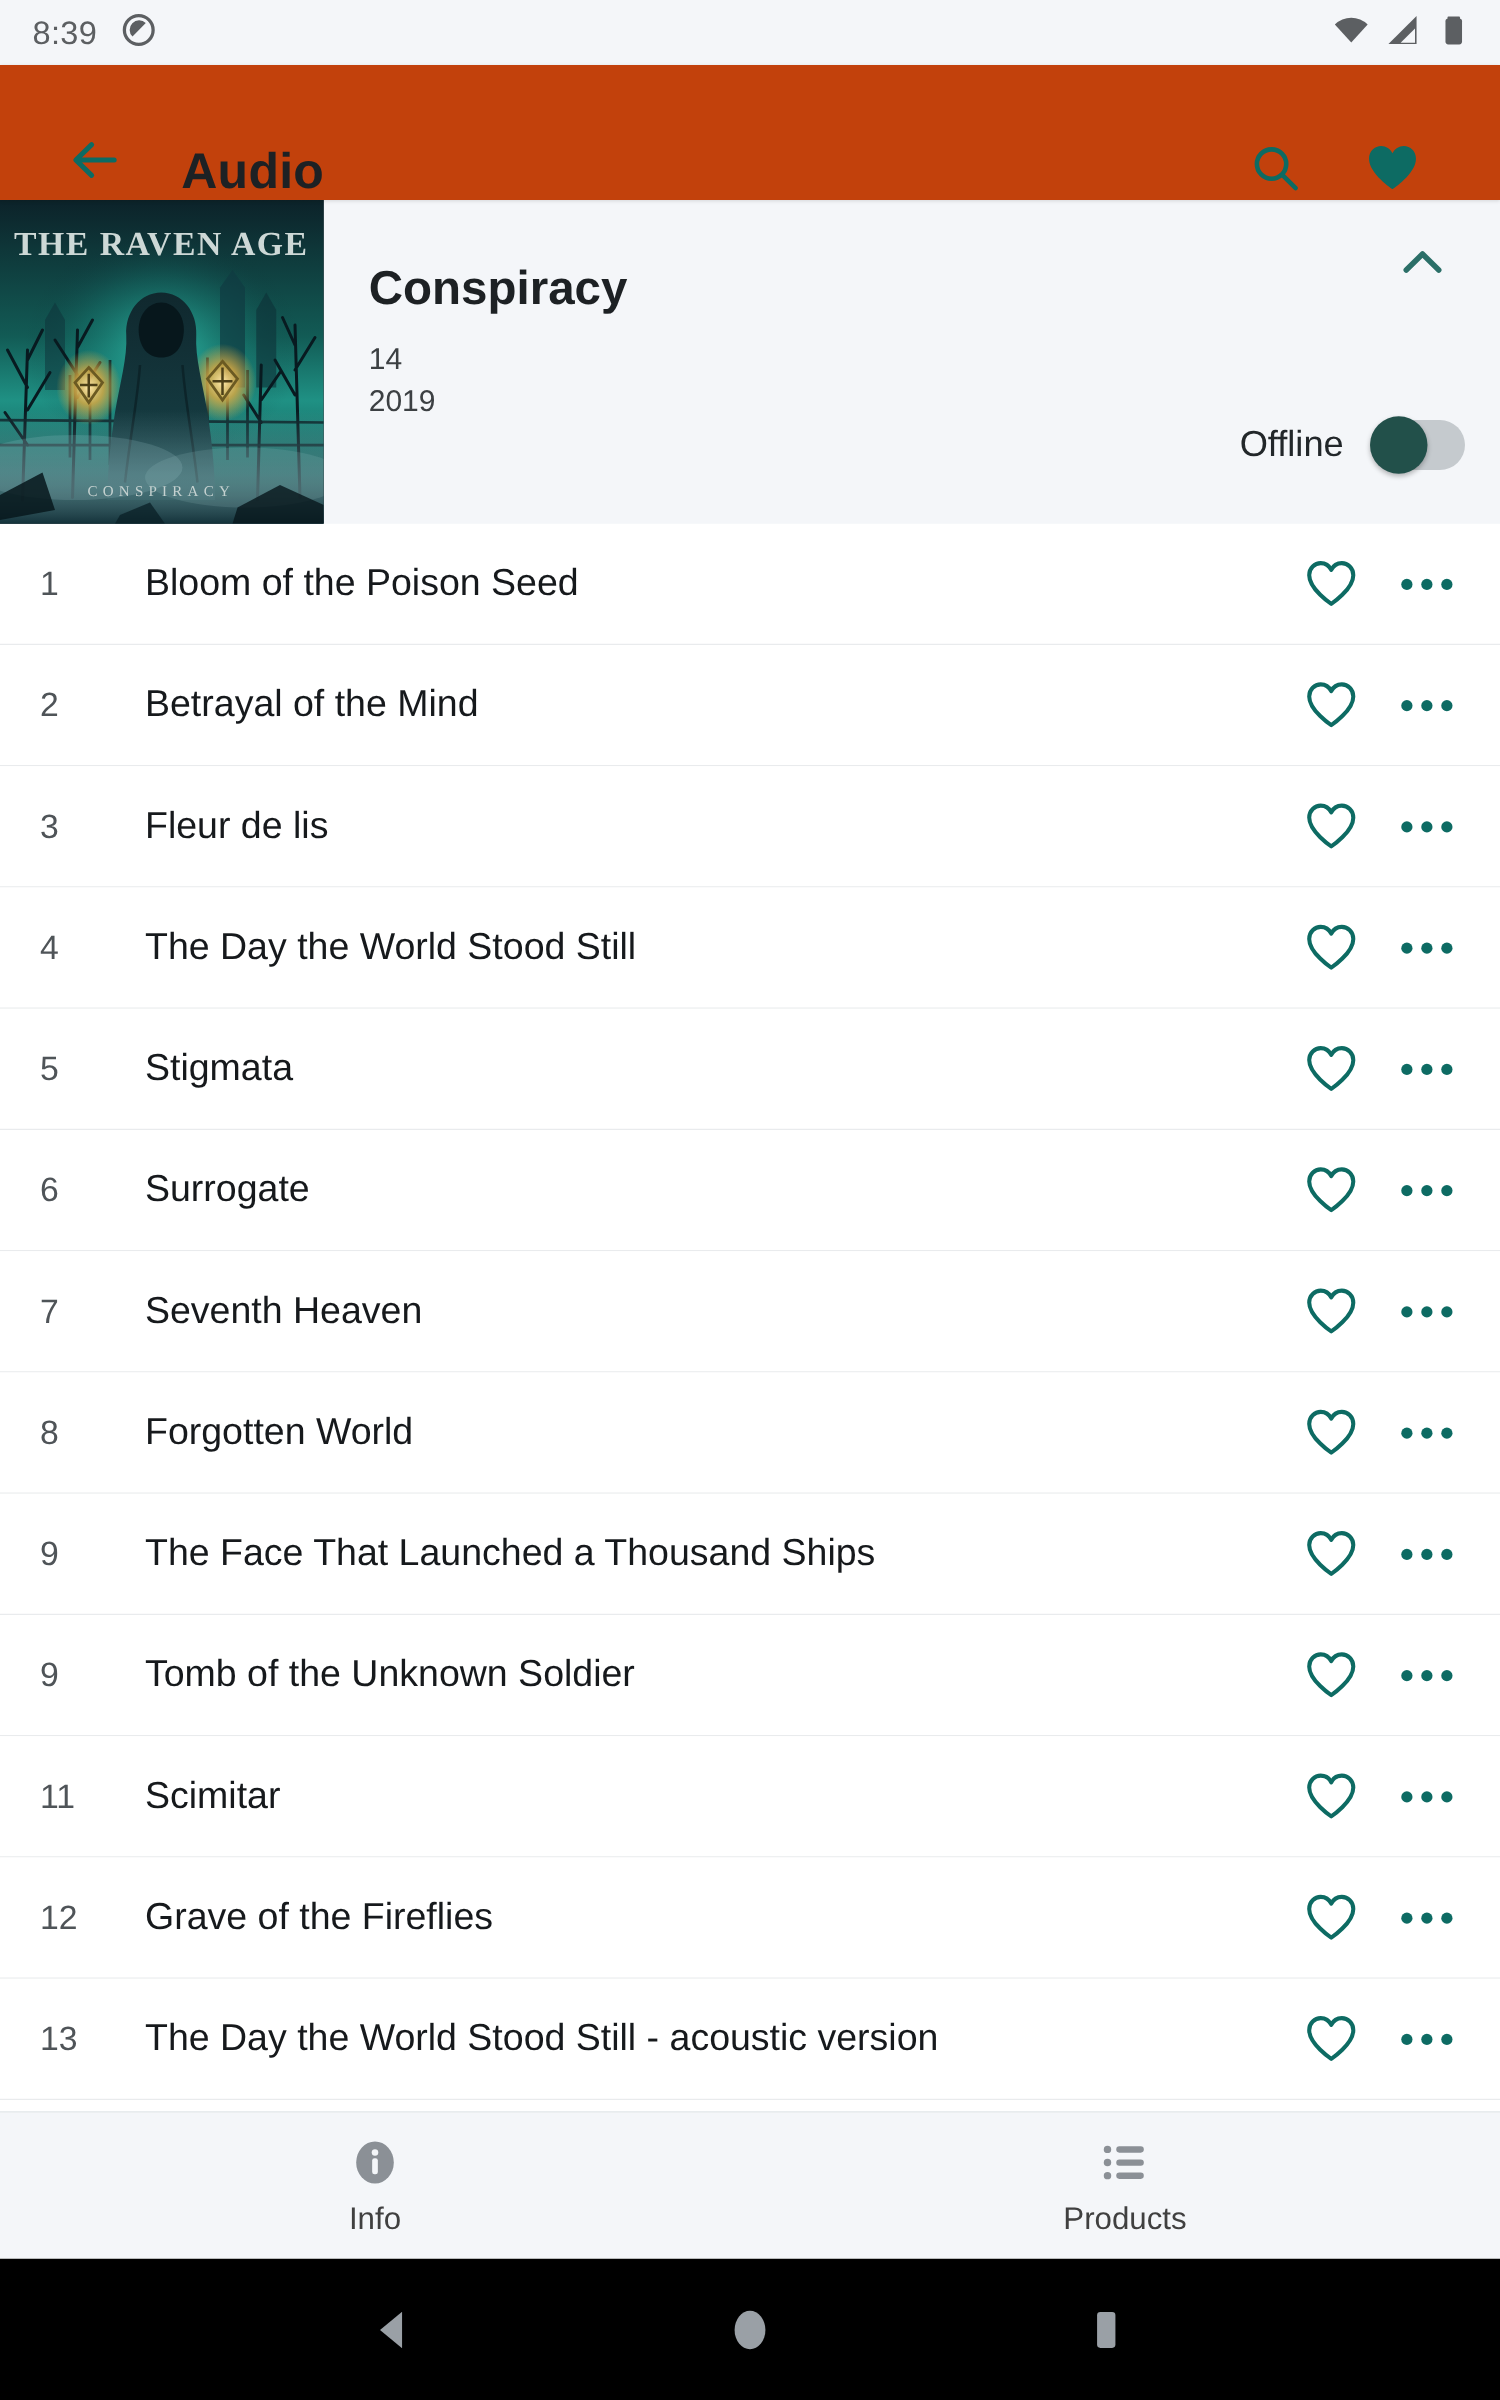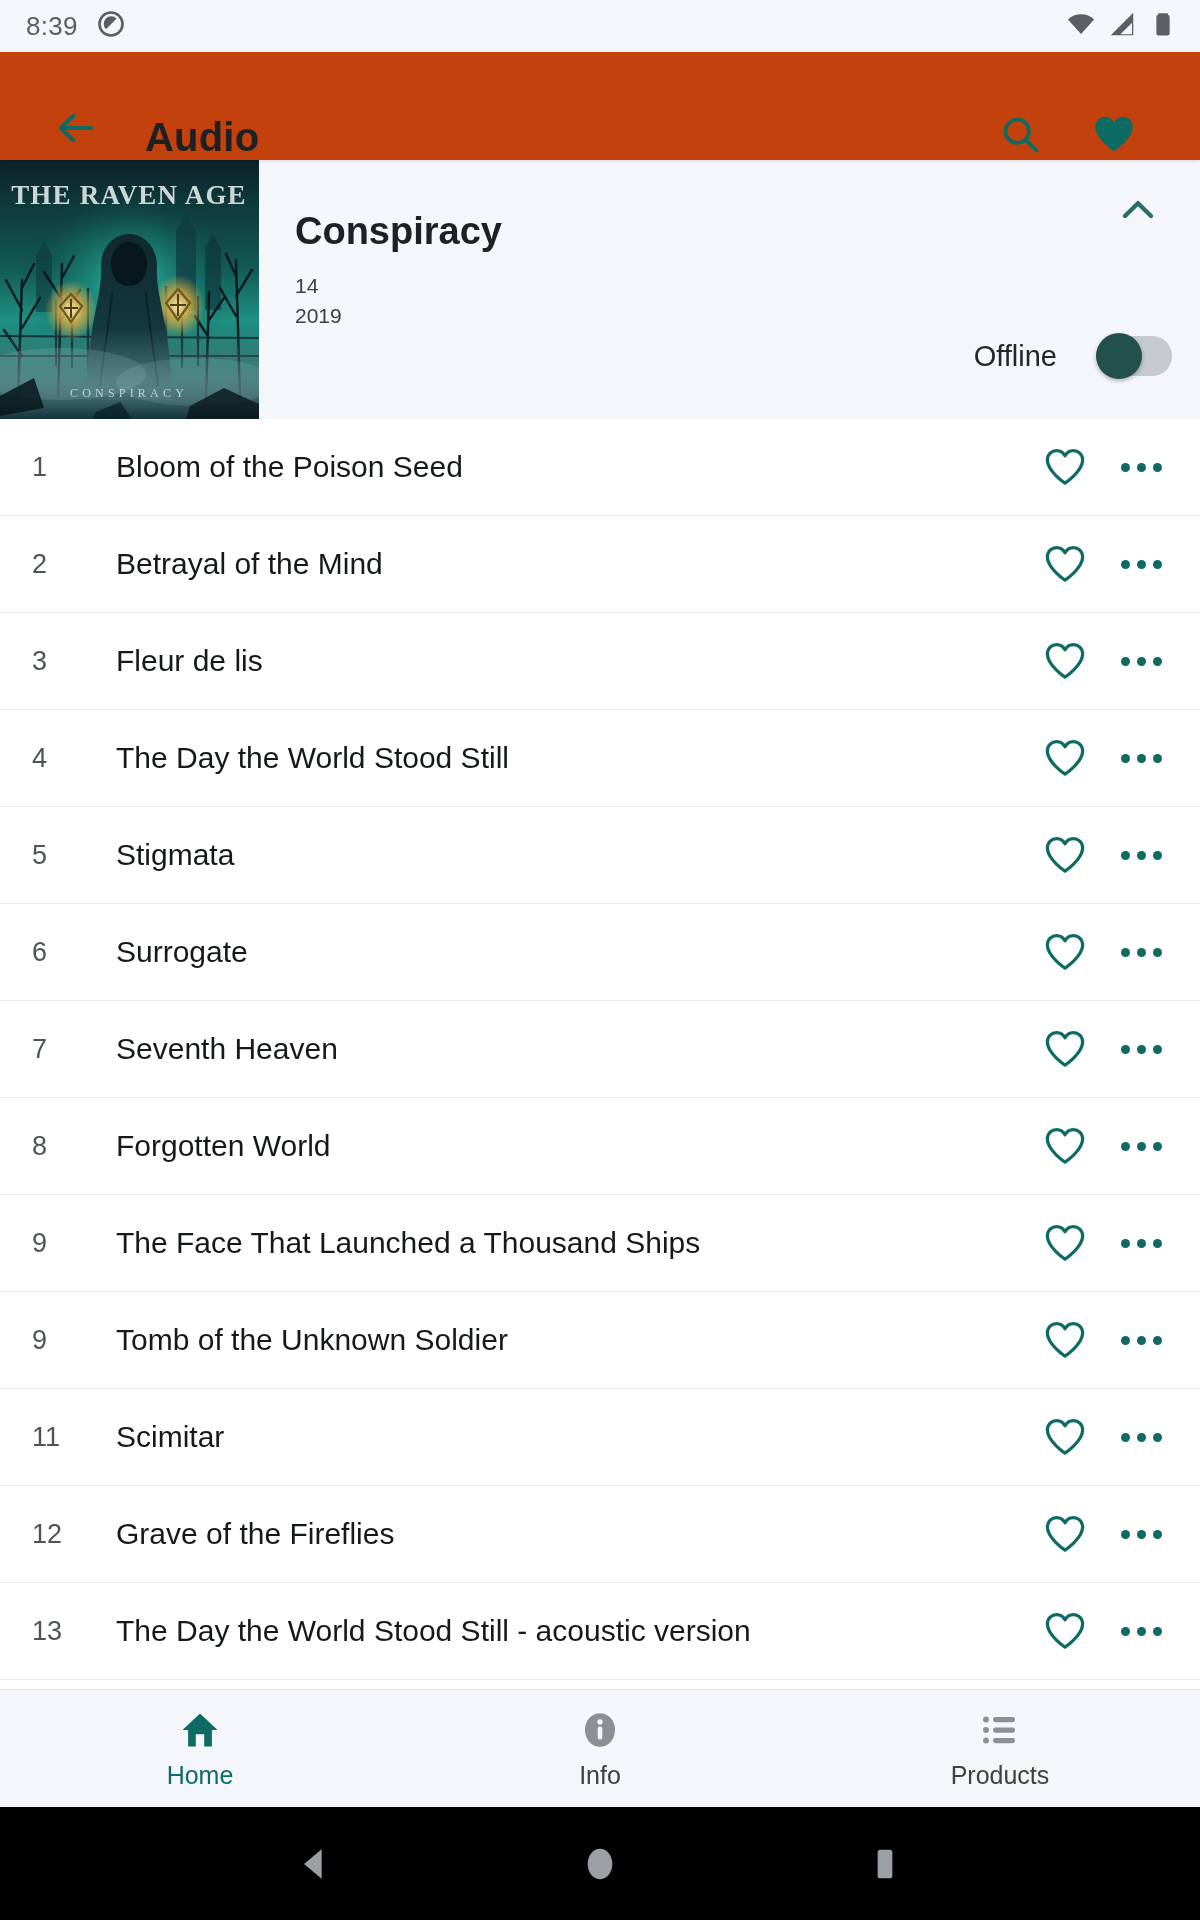--- a/index.html
+++ b/index.html
@@ -51,29 +51,29 @@
     position:relative; overflow:hidden;
     background:#0a1f25;
     text-align:center;
   }
   .album-art svg{ display:block; width:259px; height:259px; }
   .album-info{
     flex:1; position:relative;
     padding:52px 0 0 36px;
   }
   .album-title{ font-size:38px; font-weight:bold; color:#1d2124; line-height:1; }
-  .album-meta{ font-size:21px; color:#3c4043; margin-top:22px; line-height:1.35; }
+  .album-meta{ font-size:24px; color:#3c4043; margin-top:22px; line-height:1.35; }
   .collapse-btn{
     position:absolute; top:18px; right:30px;
     width:64px; height:64px; display:flex; align-items:center; justify-content:center;
     cursor:pointer;
   }
   .offline-wrap{
     position:absolute; right:28px; bottom:43px;
-    display:flex; align-items:center; gap:41px;
+    display:flex; align-items:center; gap:23px;
   }
   .offline-label{ font-size:29px; color:#22272a; }
   .toggle{
     width:74px; height:40px; border-radius:20px;
     background:#c5cace; position:relative; cursor:pointer; flex:0 0 74px;
   }
   .toggle .thumb{
     position:absolute; left:-2px; top:-3px;
     width:46px; height:46px; border-radius:50%;
     background:#22504a;
@@ -539,28 +539,20 @@
               <i></i>
               <i></i>
             </span>
           </div>
         </div>
       </div>
     </div>
 
   <div class="bottomnav">
 
-    <div class="nav-item active">
-      <span class="nav-ic">
-        <svg width="42" height="42" viewBox="0 0 24 24">
-          <path d="M12 2.6 L22 12 L18.8 12 L18.8 21.4 L14.4 21.4 L14.4 14.4 L9.6 14.4 L9.6 21.4 L5.2 21.4 L5.2 12 L2 12 Z" fill="#0d6b63"></path>
-        </svg>
-      </span>
-      <span class="nav-label">Home</span>
-    </div>
 
     <div class="nav-item inactive">
       <span class="nav-ic">
         <svg width="42" height="42" viewBox="0 0 24 24">
           <ellipse cx="12" cy="12" rx="8.6" ry="9.6" fill="#8b9096"></ellipse>
           <circle cx="12" cy="7.4" r="1.5" fill="#f4f6f9"></circle>
           <rect x="10.7" y="10" width="2.6" height="7.4" rx="1.1" fill="#f4f6f9"></rect>
         </svg>
       </span>
       <span class="nav-label">Info</span>

